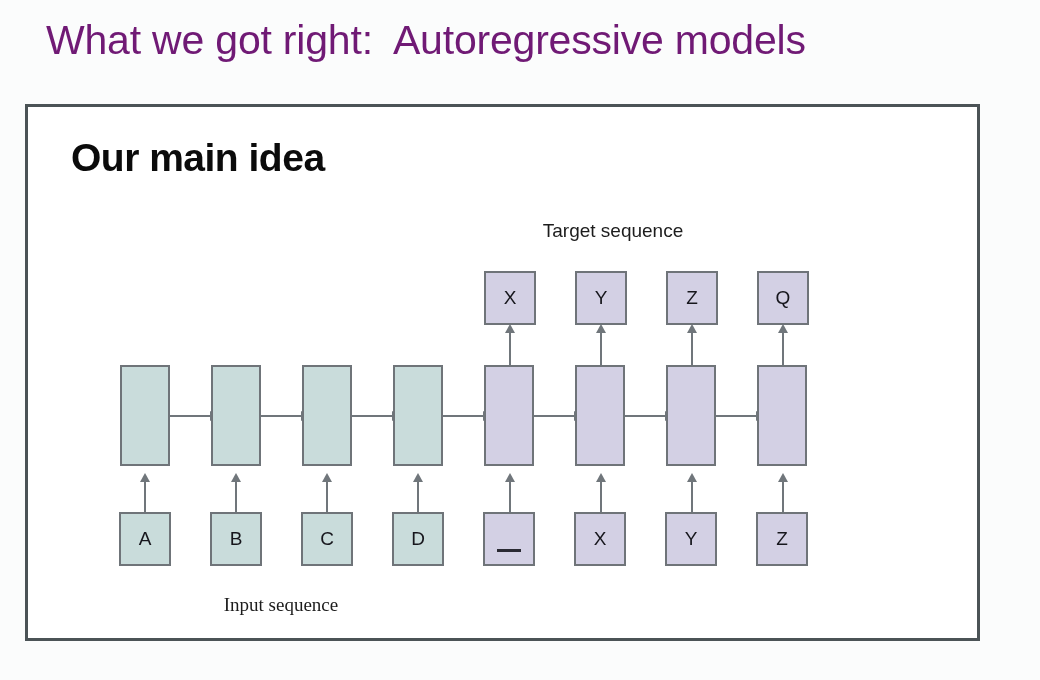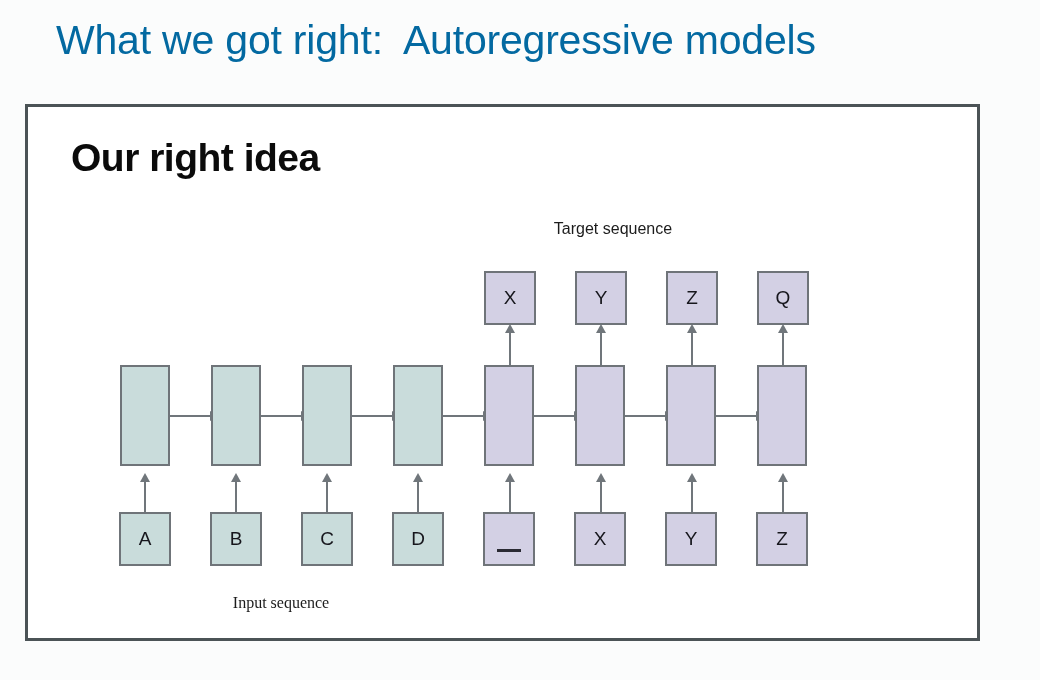--- a/index.html
+++ b/index.html
@@ -12,25 +12,25 @@
     height: 680px;
     font-family: "Liberation Sans", sans-serif;
     background: #fbfcfc;
     overflow: hidden;
     position: relative;
   }
 
   
   #slide-title {
     position: absolute;
-    left: 56px;
+    left: 46px;
     top: 17px;
     font-size: 41px;
     font-weight: 400;
-    color: #0369a1;
+    color: #701a75;
     letter-spacing: -0.2px;
     white-space: pre;
   }
 
   
   #slide-frame {
     position: absolute;
     left: 25px;
     top: 104px;
     width: 955px;
@@ -54,21 +54,21 @@
   #diagram {
     position: absolute;
     left: 0;
     top: 0;
     width: 955px;
     height: 537px;
   }
 
   .diagram-label {
     position: absolute;
-    font-size: 16px;
+    font-size: 19px;
     color: #1c1c1c;
     white-space: nowrap;
     transform: translateX(-50%);
   }
   #label-target { left: 585px; top: 113px; }
   #label-input  { left: 253px; top: 487px; font-family: Liberation Serif, serif; }
 
   
   .node {
     position: absolute;
@@ -121,21 +121,21 @@
     border-left: 9px solid #70767b;
   }
 </style>
 </head>
 <body>
 
 <div id="slide-title">What we got right:  Autoregressive models</div>
 
 <div id="slide-frame">
 
-  <div id="slide-heading">Our right idea</div>
+  <div id="slide-heading">Our main idea</div>
 
   <div id="diagram">
 
     <div class="diagram-label" id="label-target">Target sequence</div>
     <div class="diagram-label" id="label-input">Input sequence</div>
 
     <div class="node cell enc" style="left:92px; top:258px;"></div>
     <div class="node io enc" style="left:91px; top:405px;">A</div>
     <div class="conn v" style="left:116px; top:372px; height:33px;"></div>
     <div class="arrowhead up" style="left:112px; top:366px;"></div>

